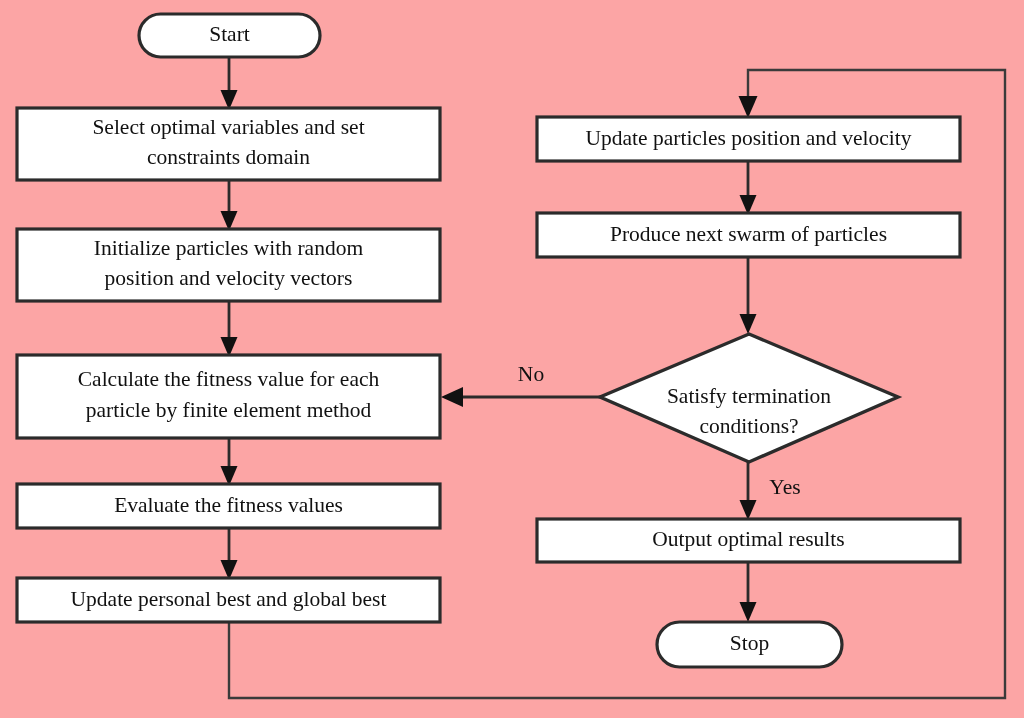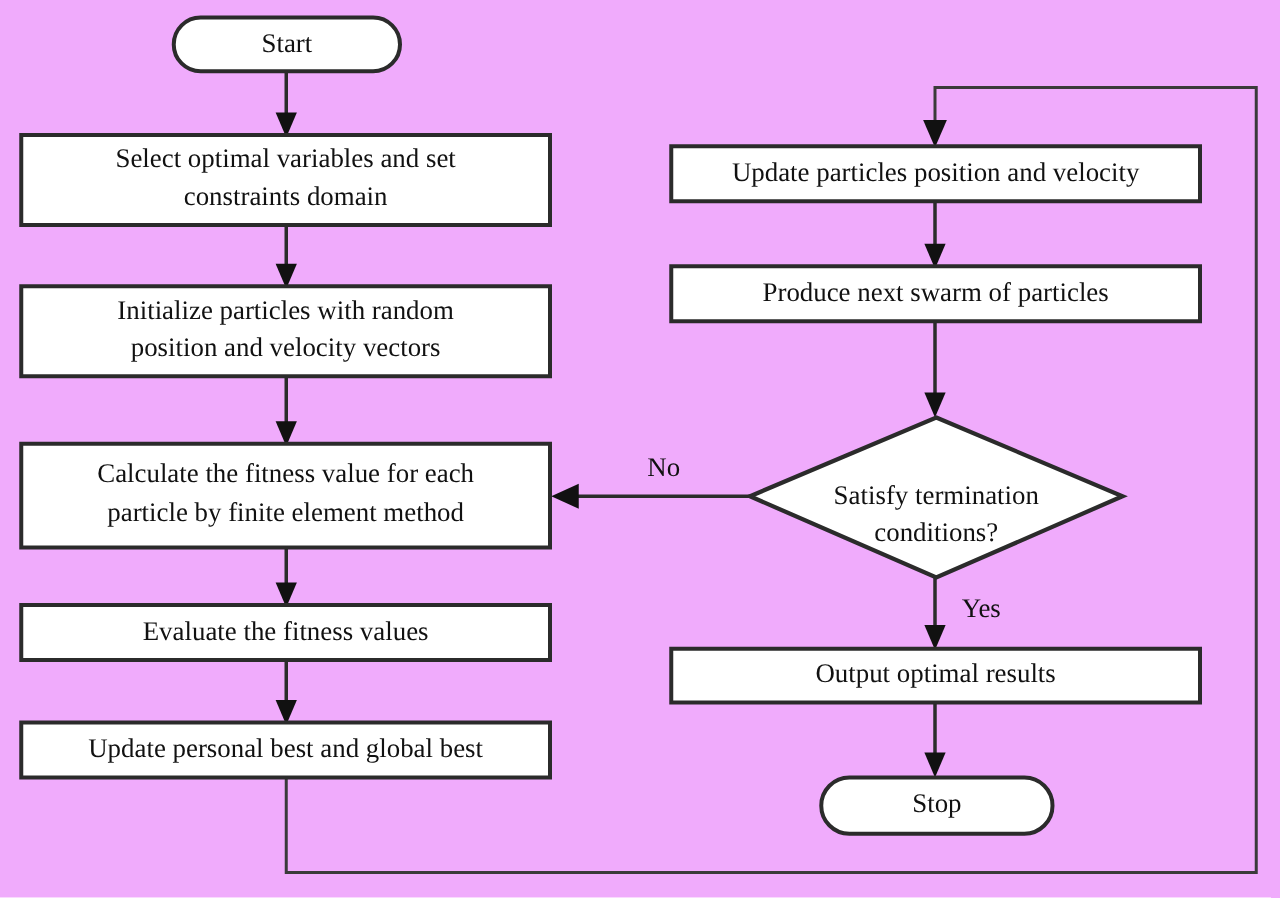--- a/index.html
+++ b/index.html
@@ -7,21 +7,21 @@
     padding: 0;
     background: #ffffff;
   }
   body {
     font-family: "Liberation Serif", serif;
   }
   #canvas {
     position: relative;
     width: 1024px;
     height: 718px;
-    background: #f0abfc;
+    background: #fca5a5;
     overflow: hidden;
     text-align: right;
   }
   svg#flow {
     position: absolute;
     left: 0;
     top: 0;
     width: 1024px;
     height: 718px;
   }

